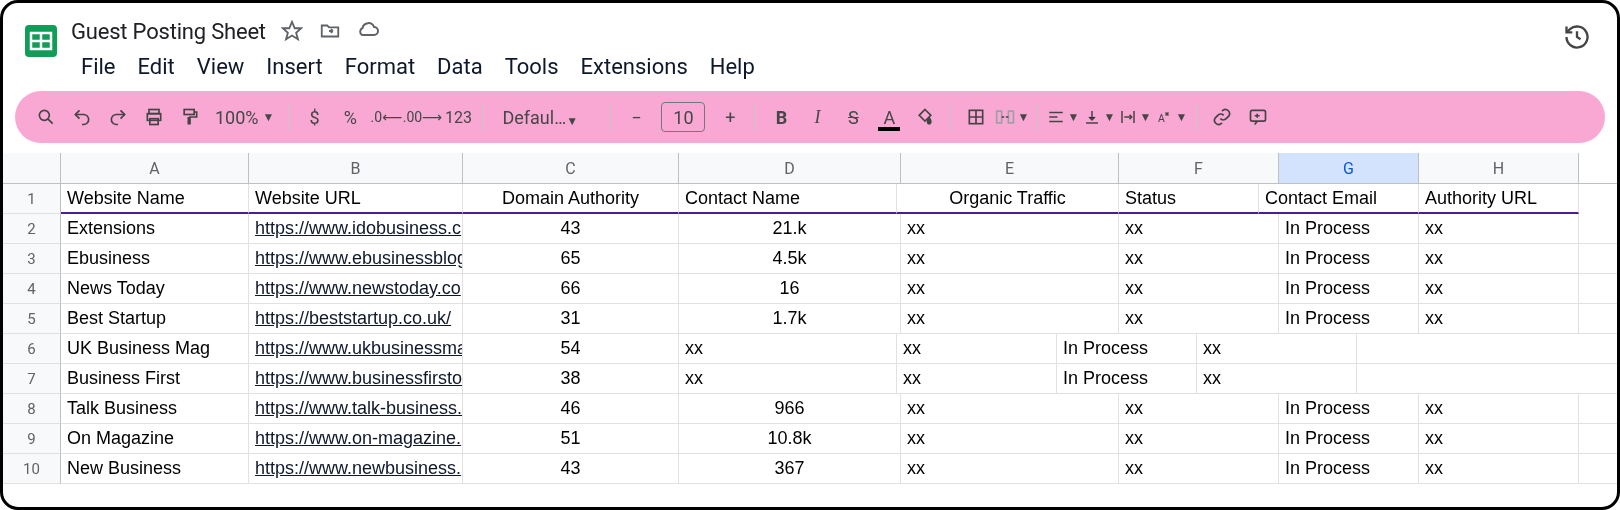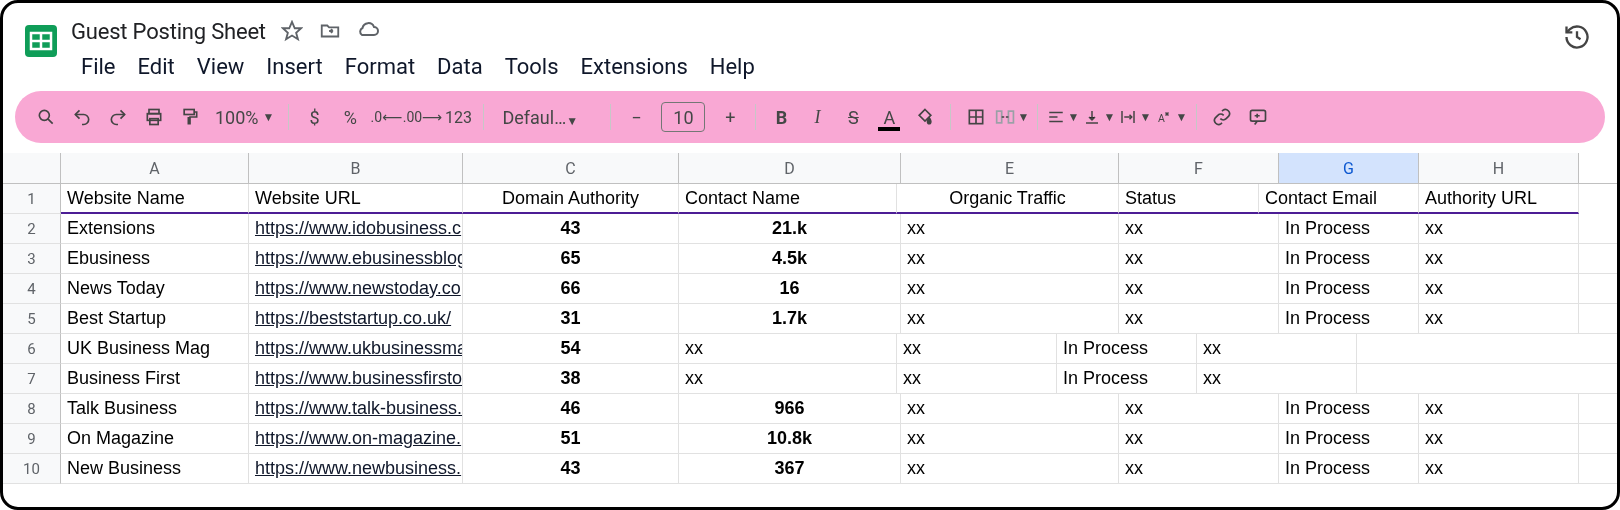--- a/index.html
+++ b/index.html
@@ -36,21 +36,21 @@
   
   .grid-body { display: flex; }
   .row-headers { width: 58px; }
   .row-h { height: 30px; background: #f8f9fa; border-right: 1px solid #c0c0c0; border-bottom: 1px solid #e1e1e1; display: flex; align-items: center; justify-content: center; font-size: 15px; color: #5f6368; }
   
   .cells { flex: 1; }
   .row { display: flex; height: 30px; border-bottom: 1px solid #e1e1e1; }
   .cell { border-right: 1px solid #e1e1e1; display: flex; align-items: center; padding: 0 6px; font-size: 18px; color: #000; overflow: hidden; white-space: nowrap; font-family: Arial, sans-serif; }
   .row.header-row .cell { font-weight: 400; border-bottom: 2px solid #4c1d95; text-align: right; }
   .row.header-row { border-bottom: none; }
-  .cell.center { justify-content: center; font-weight: bold; }
+  .cell.center { justify-content: center; }
   .cell a { color: #0f172a; text-decoration: underline; }
   
   .cw-A { width: 188px; } .cw-B { width: 214px; } .cw-C { width: 216px; } .cw-D { width: 222px; }
   .cw-E { width: 218px; } .cw-F { width: 160px; } .cw-G { width: 140px; } .cw-H { width: 160px; }
 </style>
 </head>
 <body>
 
 <div class="header">
   <div class="logo">

